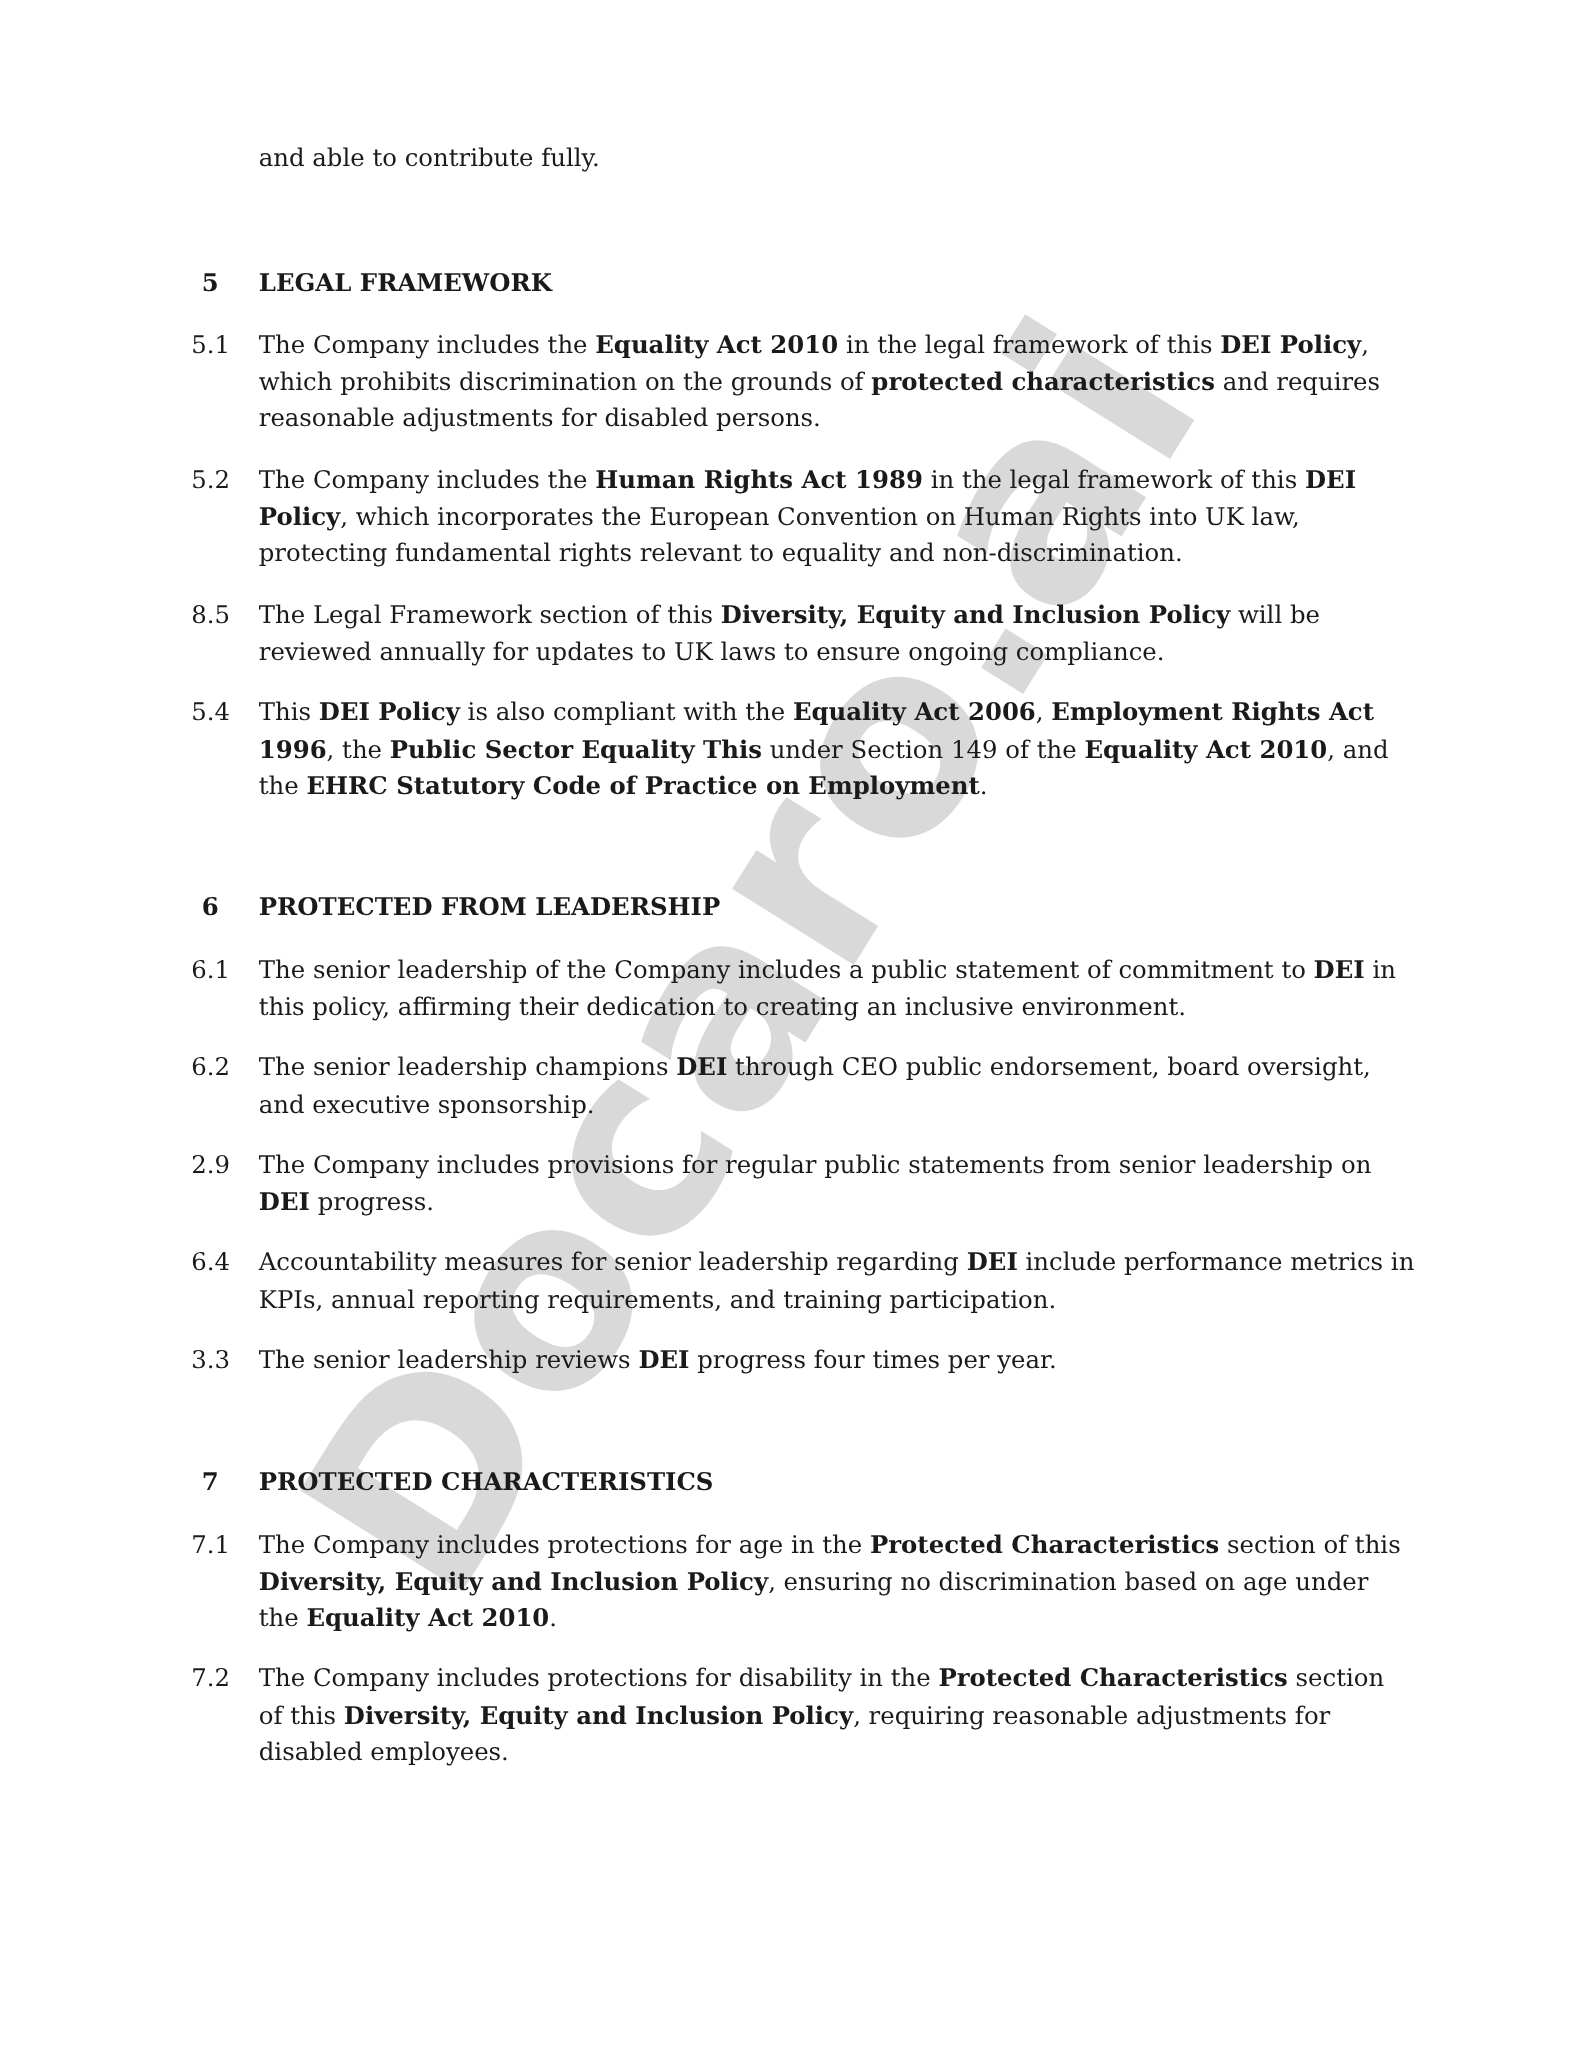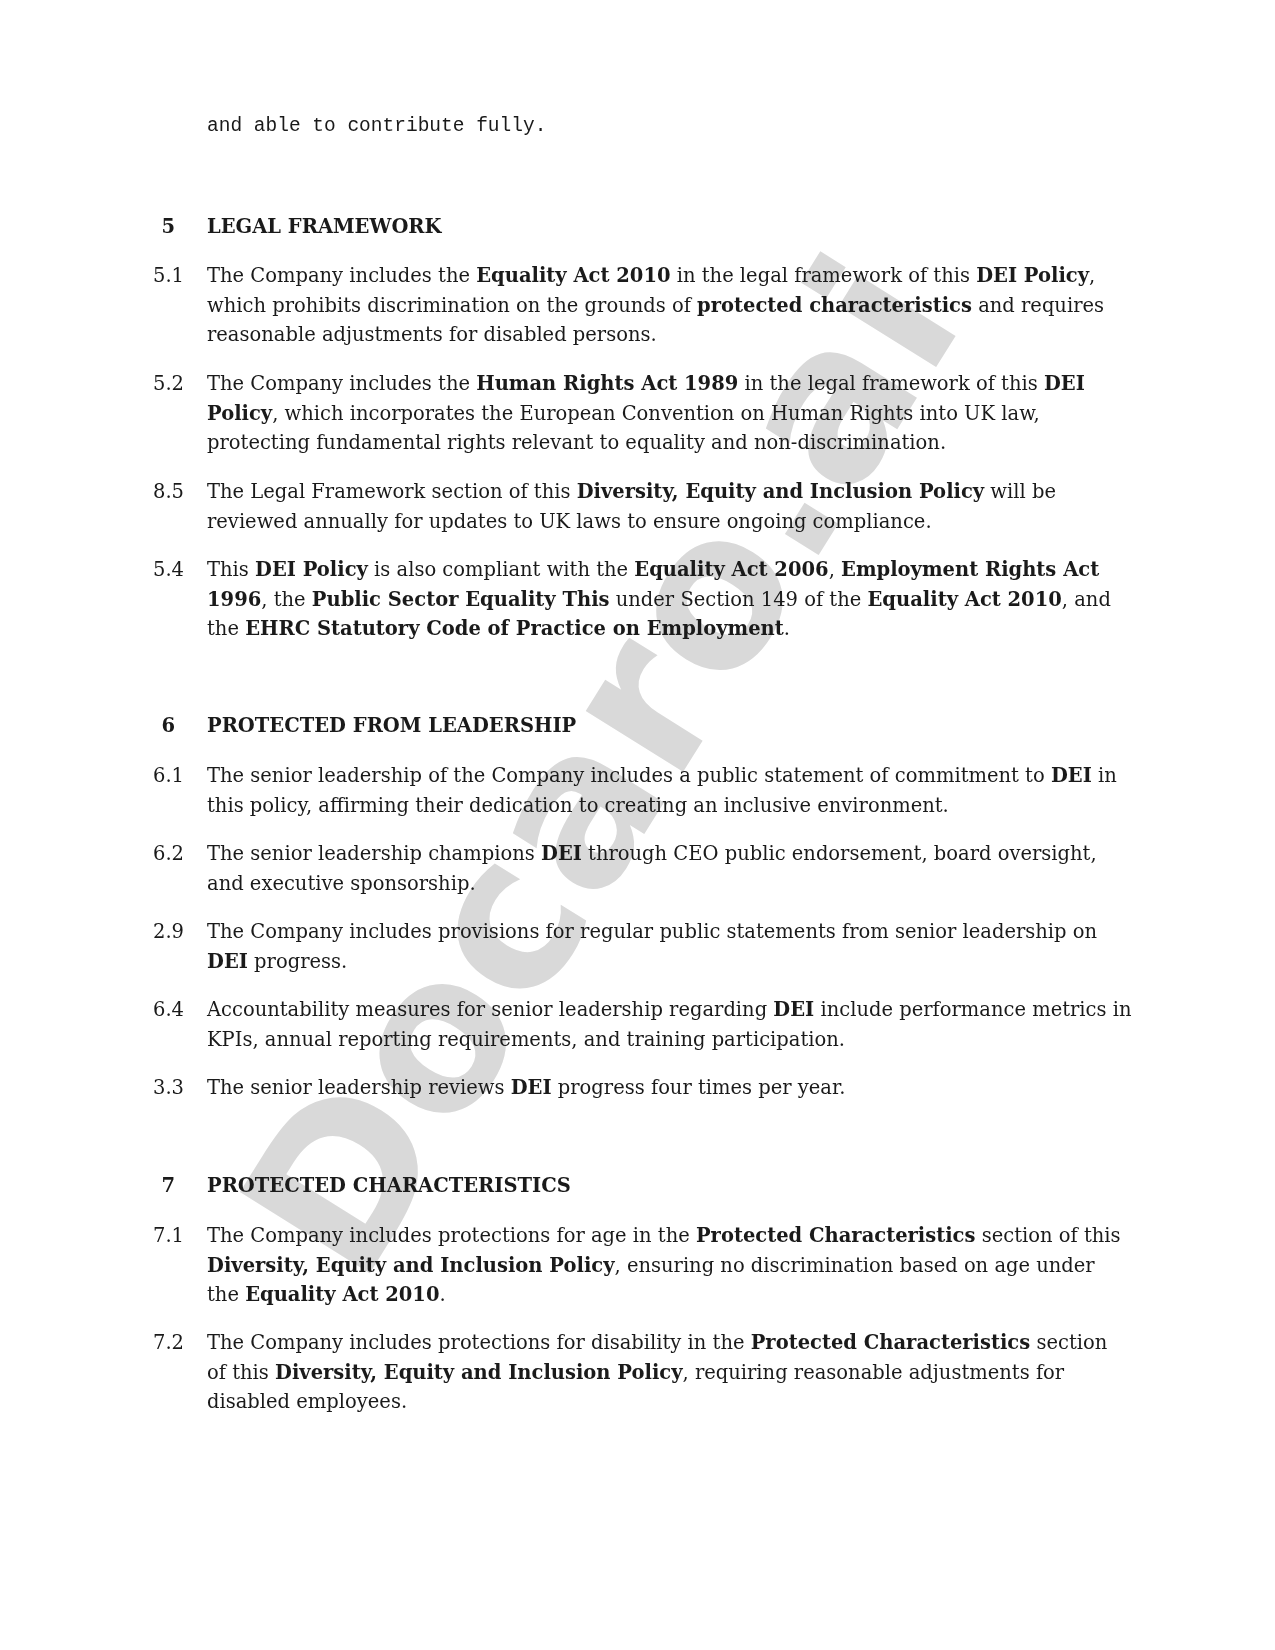--- a/index.html
+++ b/index.html
@@ -12,21 +12,21 @@
     .watermark {
       position: absolute; left: 200px; top: 760px;
       width: 1100px; text-align: center;
       font-family: "DejaVu Sans", "Liberation Sans", sans-serif;
       font-weight: bold; font-size: 210px; line-height: 1;
       color: #d9d9d9; transform: translate(-160px, -80px) rotate(-58deg);
       transform-origin: 50% 50%;
       z-index: 0; letter-spacing: 2px; white-space: nowrap;
     }
     .content { position: absolute; left: 0; top: 0; width: 1275px; z-index: 1; }
-    .abs { position: absolute; font-family: Liberation Mono, monospace; }
+    .abs { position: absolute; }
     .cont { left: 207px; top: 112px; }
     .heading { font-weight: bold; }
     .heading .num { position: absolute; left: 163px; width: 22px; text-align: right; }
     .heading .title { position: absolute; left: 207px; white-space: nowrap; text-align: right; }
     .clause { position: absolute; left: 0; width: 1275px; }
     .clause .num { position: absolute; left: 153px; }
     .clause .text { position: absolute; left: 207px; width: 925px; }
     b { font-weight: bold; }
   </style>
 </head>

